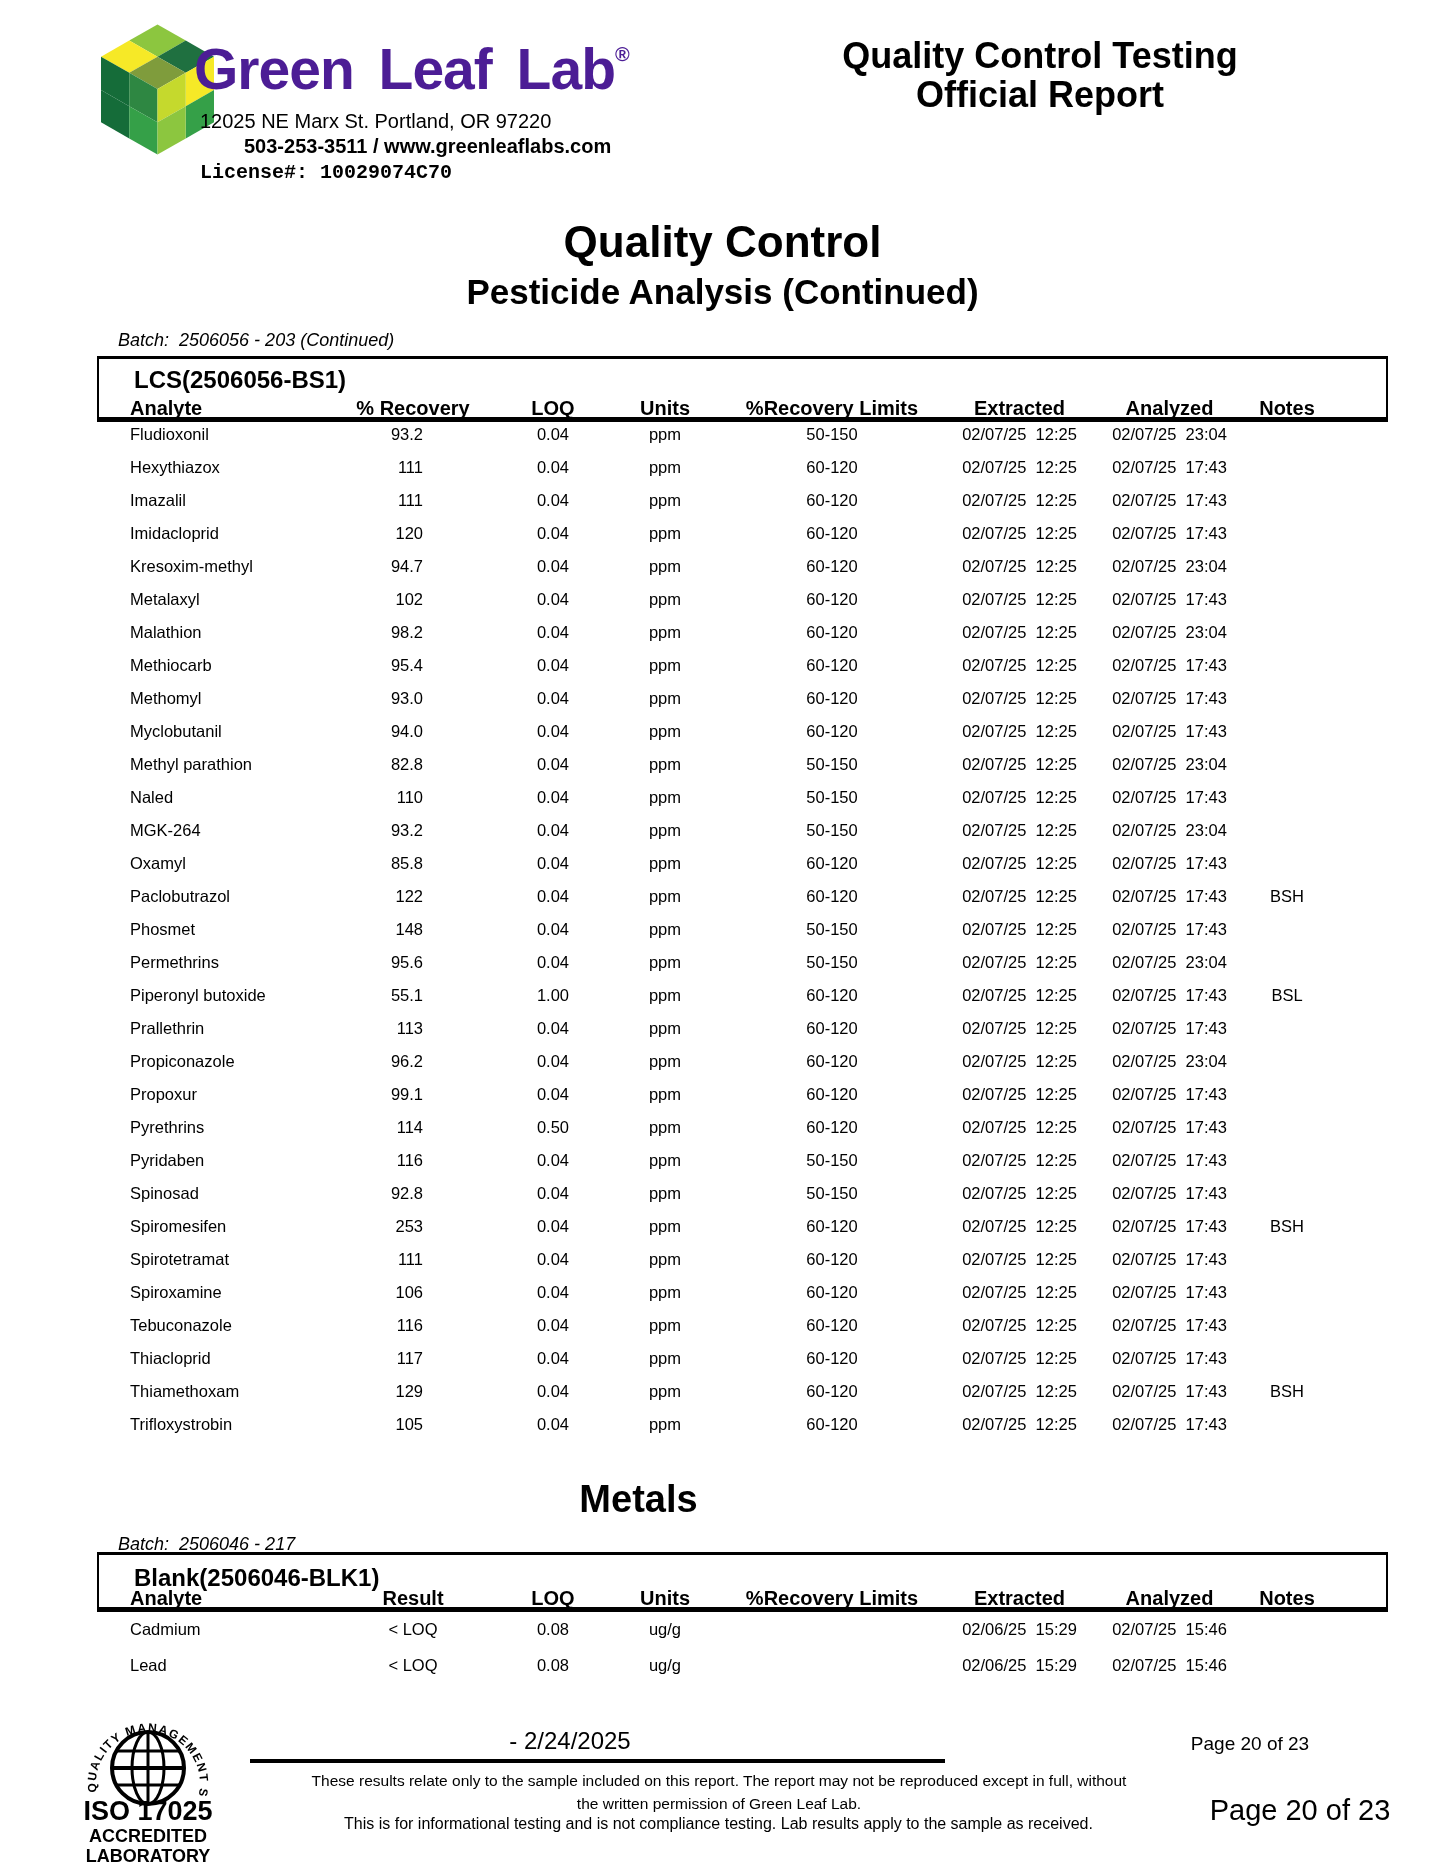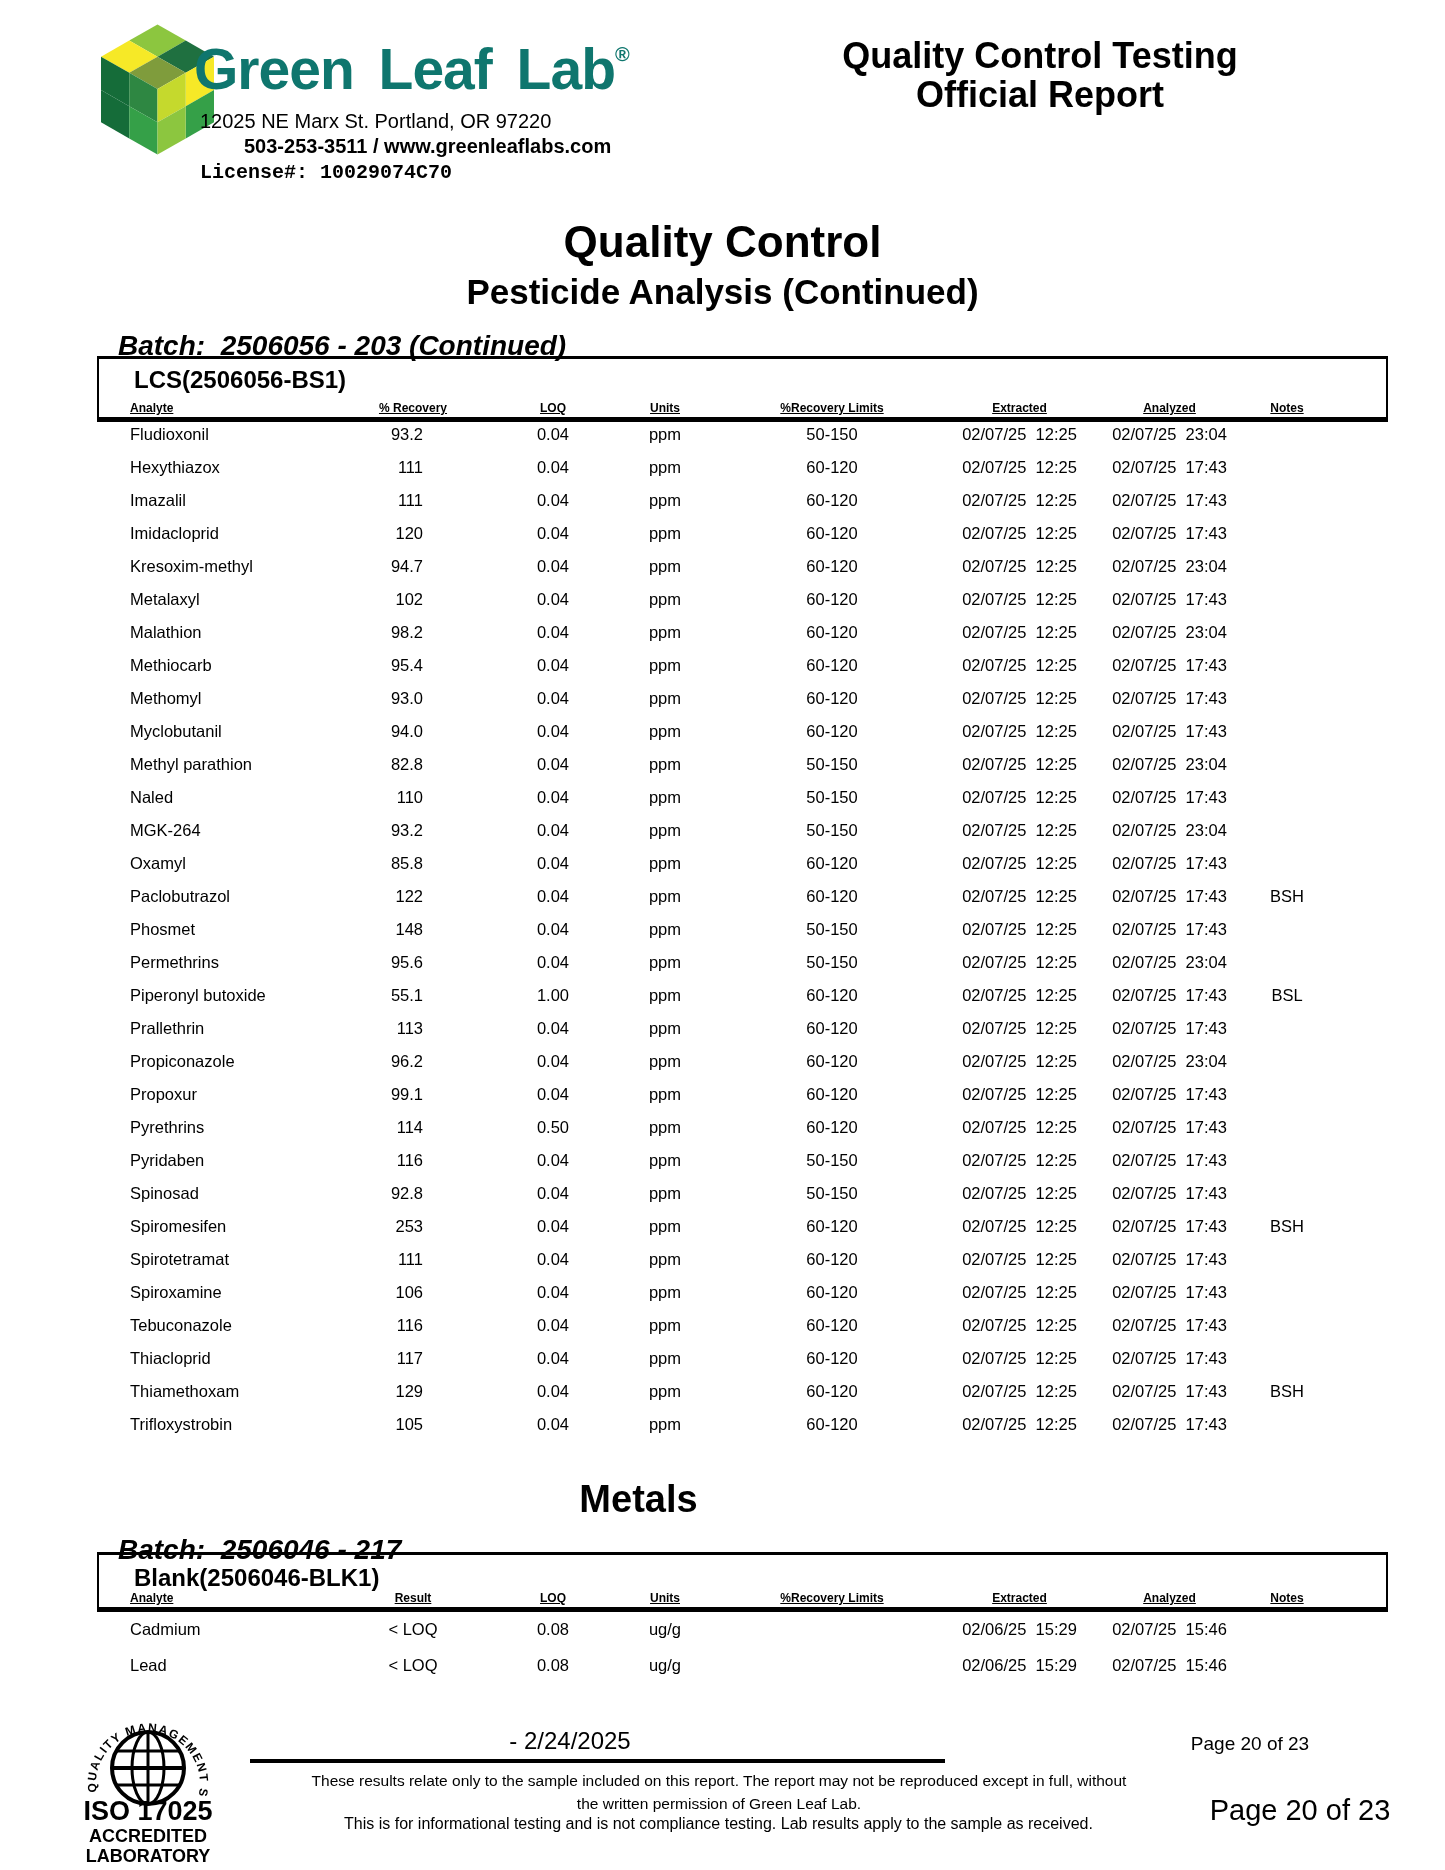--- a/index.html
+++ b/index.html
@@ -5,44 +5,44 @@
   html,body{margin:0;padding:0;background:#888;}
   .page{
     position:relative; width:1445px; height:1870px; background:#fff;
     font-family:"Liberation Sans", sans-serif; color:#000; overflow:hidden;
     margin:0 auto;
   }
   .abs{position:absolute;}
   .pre{white-space:pre;}
 
   
-  .brand-name{left:194px; top:36px; font-size:57px; font-weight:bold; letter-spacing:-1px; word-spacing:10px; color:#0f766e;}
+  .brand-name{left:194px; top:36px; font-size:57px; font-weight:bold; letter-spacing:-1px; word-spacing:10px; color:#4c1d95;}
   .brand-name sup{font-size:20px; vertical-align:28px; letter-spacing:0;}
   .addr1{left:200px; top:110px; font-size:20px; font-weight:normal;}
   .addr2{left:200px; top:135px; font-size:20px; font-weight:bold;margin-left:44px;}
   .license{left:200px; top:161px; font-size:20px; font-weight:bold; font-family:Liberation Mono, monospace;}
   .report-title{left:840px; top:36px; width:400px; text-align:center; font-size:36px; font-weight:bold; line-height:39px;}
 
   
   .h-qc{left:0; top:217px; width:1445px; text-align:center; font-size:44px; font-weight:bold;}
   .h-pest{left:0; top:272px; width:1445px; text-align:center; font-size:35px; font-weight:bold;}
-  .batch-line{font-size:28px; font-weight:bold; font-style:italic;}
+  .batch-line{font-size:18px; font-weight:normal; font-style:italic;}
   .batch1{left:118px; top:330px;}
   .batch2{left:118px; top:1534px;}
 
   
   .tbox{border:2px solid #000; border-top-width:3px; border-bottom-width:5px; box-sizing:border-box;}
   .box1{left:97px; top:356px; width:1291px; height:66px;}
   .box2{left:97px; top:1552px; width:1291px; height:60px;}
   .sample-title{font-size:24px; font-weight:bold;}
   .st1{left:134px; top:366px;}
   .st2{left:134px; top:1564px;}
 
   .gridrow{display:grid; grid-template-columns:240px 152px 128px 110px 210px 165px 135px 150px; align-items:center;}
-  .hdr{left:97px; width:1270px; height:26px; font-size:12px; font-weight:bold;text-decoration:underline;}
+  .hdr{left:97px; width:1270px; height:26px; font-size:20px; font-weight:bold;}
   .hdr1{top:395px;}
   .hdr2{top:1585px;}
   .c{text-align:center; white-space:pre; overflow:visible;}
   .c.a{text-align:left; padding-left:33px;}
   .c.u{padding-right:14px;}
   .c.n{padding-right:50px;}
   .row .c.rec{text-align:right; padding-right:66px;}
   .rows{left:97px; width:1290px; font-size:16.5px;}
   .rows1{top:418px;}
   .rows2{top:1611px;}

